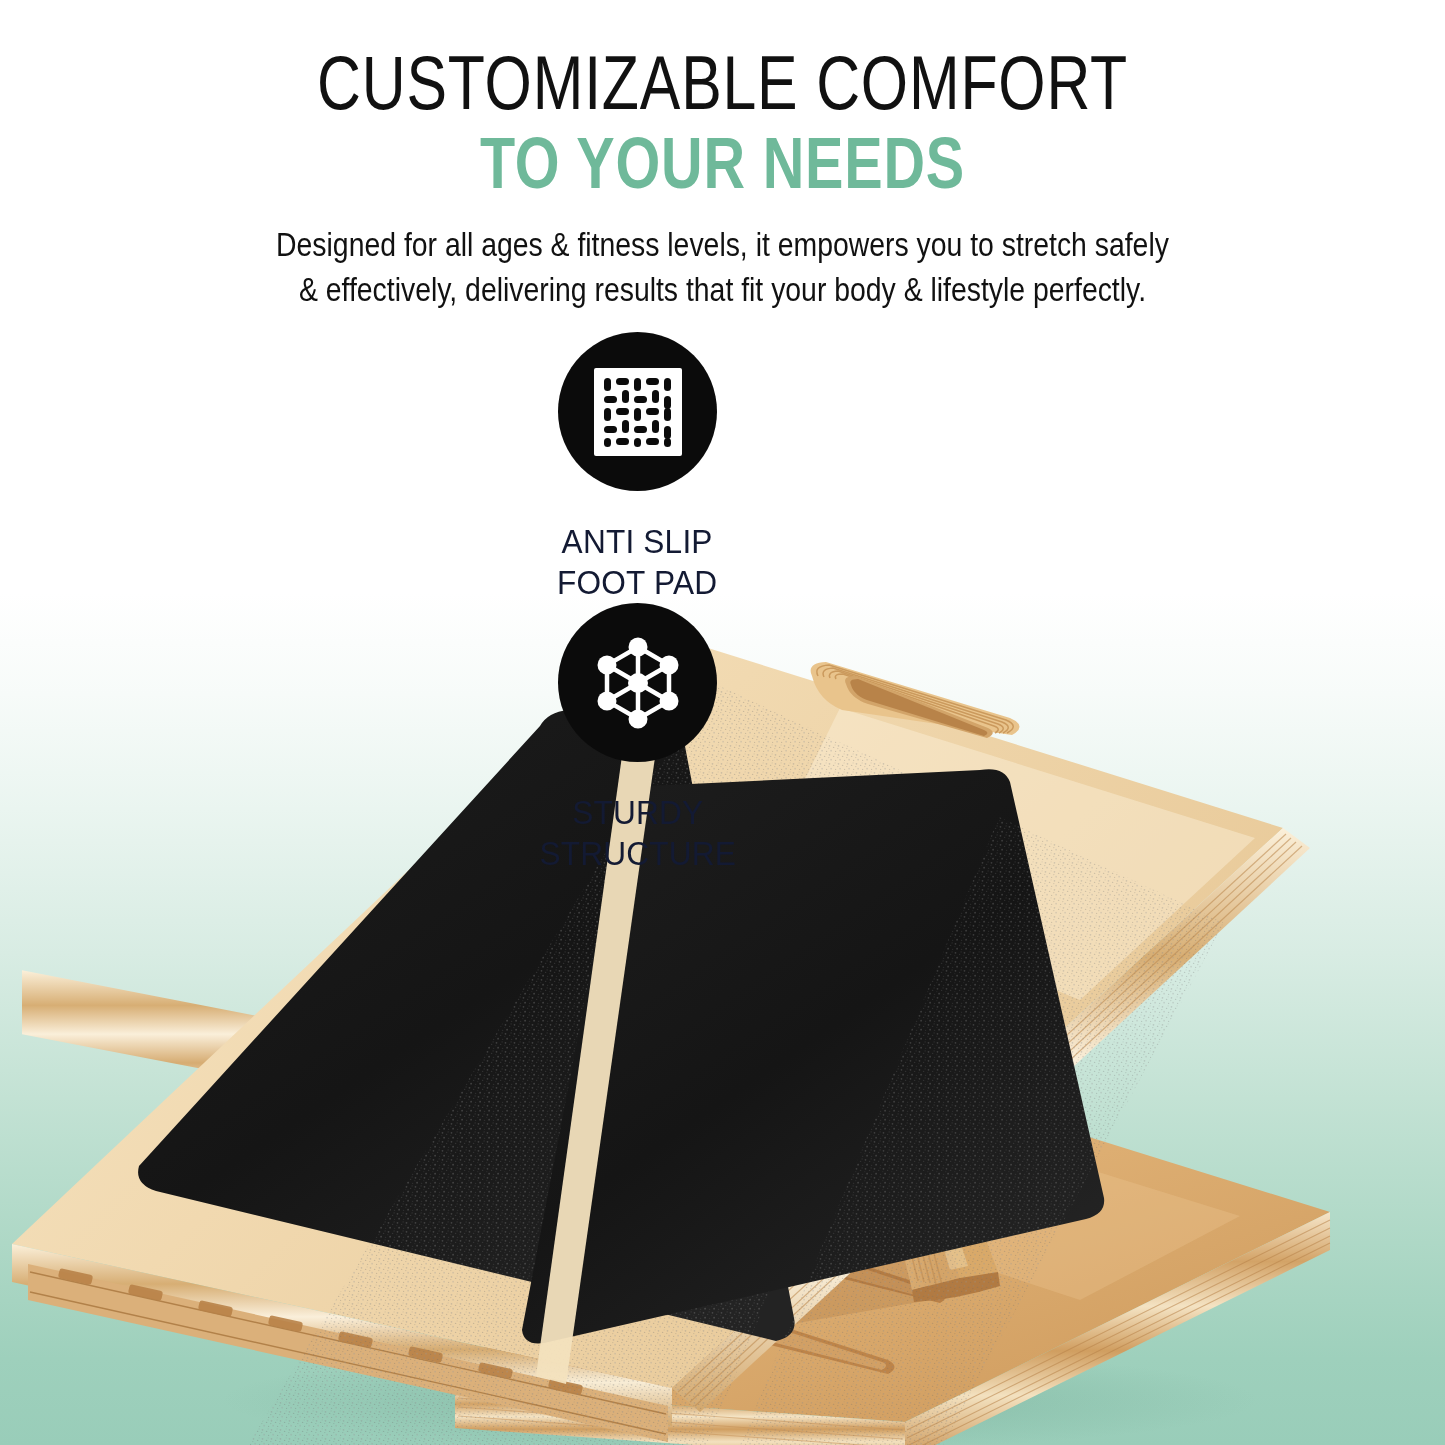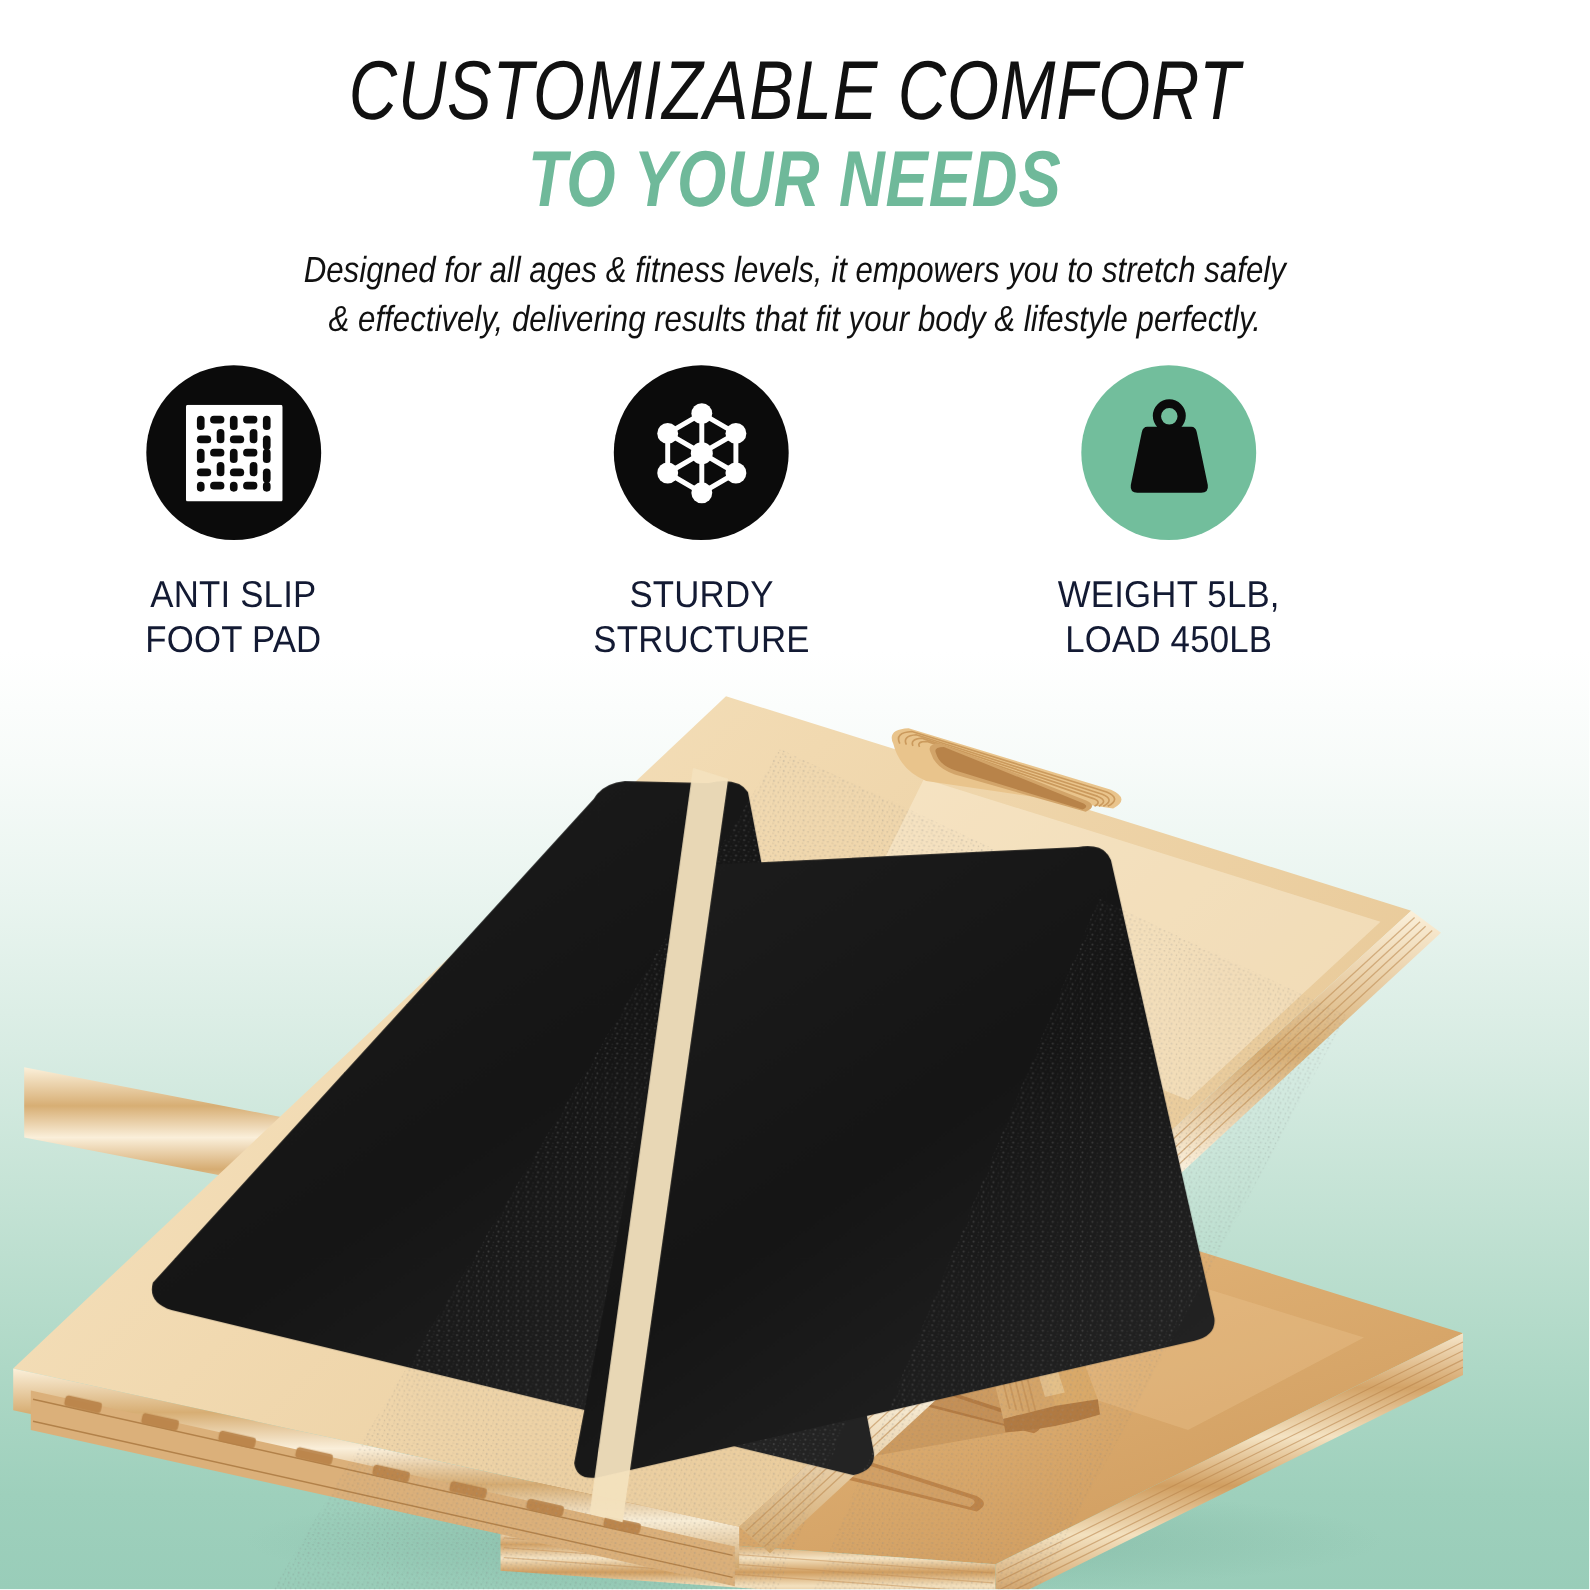--- a/index.html
+++ b/index.html
@@ -22,21 +22,21 @@
     position:absolute; left:0; top:0; width:1445px; height:1445px;
     background:linear-gradient(to bottom,
       #ffffff 0%, #ffffff 41%, #f7fbf9 48%,
       #eaf5f0 56%, #d8ece3 66%, #c3e2d4 76%,
       #aed8c6 86%, #9ed0bc 94%, #99cdb9 100%);
   }
 
   
   #header {
     position:absolute; left:0; top:0; width:1445px;
-    text-align:center; z-index:5;font-style:italic;
+    text-align:center; z-index:5;
   }
   .headline-1 {
     font-size:76px; line-height:78px;
     font-weight:400; letter-spacing:1px;
     color:#111111;
     font-stretch:condensed;
     transform:scaleX(0.80);
     transform-origin:center top;
     padding-top:44px;
     white-space:nowrap;
@@ -55,21 +55,21 @@
     font-size:33px; line-height:45px;
     font-weight:400; color:#111111;
     transform:scaleX(0.86);
     transform-origin:center top;
     white-space:nowrap;
   }
 
   
   #features {
     position:absolute; left:0; top:332px; width:1275px;
-    display:flex; z-index:5;
+    display:flex; z-index:5;flex-direction:column;
   }
   .feature {
     flex:1 1 0;
     display:flex; flex-direction:column;
     align-items:center;
   }
   .icon-circle {
     width:159px; height:159px; border-radius:50%;
     display:flex; align-items:center; justify-content:center;
     position:relative;
@@ -173,36 +173,20 @@
             <circle cx="50" cy="50" r="10"></circle>
           </g>
         </svg>
       </div>
       <div class="feature-label">
         <span>STURDY</span><br>
         <span>STRUCTURE</span>
       </div>
     </div>
 
-    <div class="feature">
-      <div class="icon-circle circle-green">
-        <svg width="100" height="100" viewBox="0 0 100 100">
-          <g fill="#0B0B0B">
-            <path d="M35 16 a15 15 0 0 1 30 0 a15 15 0 0 1 -30 0 Z
-                     M50 9 a7.5 7.5 0 0 0 0 15 a7.5 7.5 0 0 0 0 -15 Z" fill-rule="evenodd"></path>
-            <path d="M30 26 L70 26 Q74 26 75 31 L85 79 Q86 86 79 86
-                     L21 86 Q14 86 15 79 L25 31 Q26 26 30 26 Z"></path>
-          </g>
-        </svg>
-      </div>
-      <div class="feature-label">
-        <span>WEIGHT 5LB,</span><br>
-        <span>LOAD 450LB</span>
-      </div>
-    </div>
 
   </div>
 
   <div id="product">
     <svg viewBox="0 0 1445 845" xmlns="http://www.w3.org/2000/svg">
       <defs>
 
         <linearGradient id="woodTop" x1="0" y1="0" x2="1" y2="0.6">
           <stop offset="0%" stop-color="#F7E7C8"></stop>
           <stop offset="45%" stop-color="#F1D9B0"></stop>

